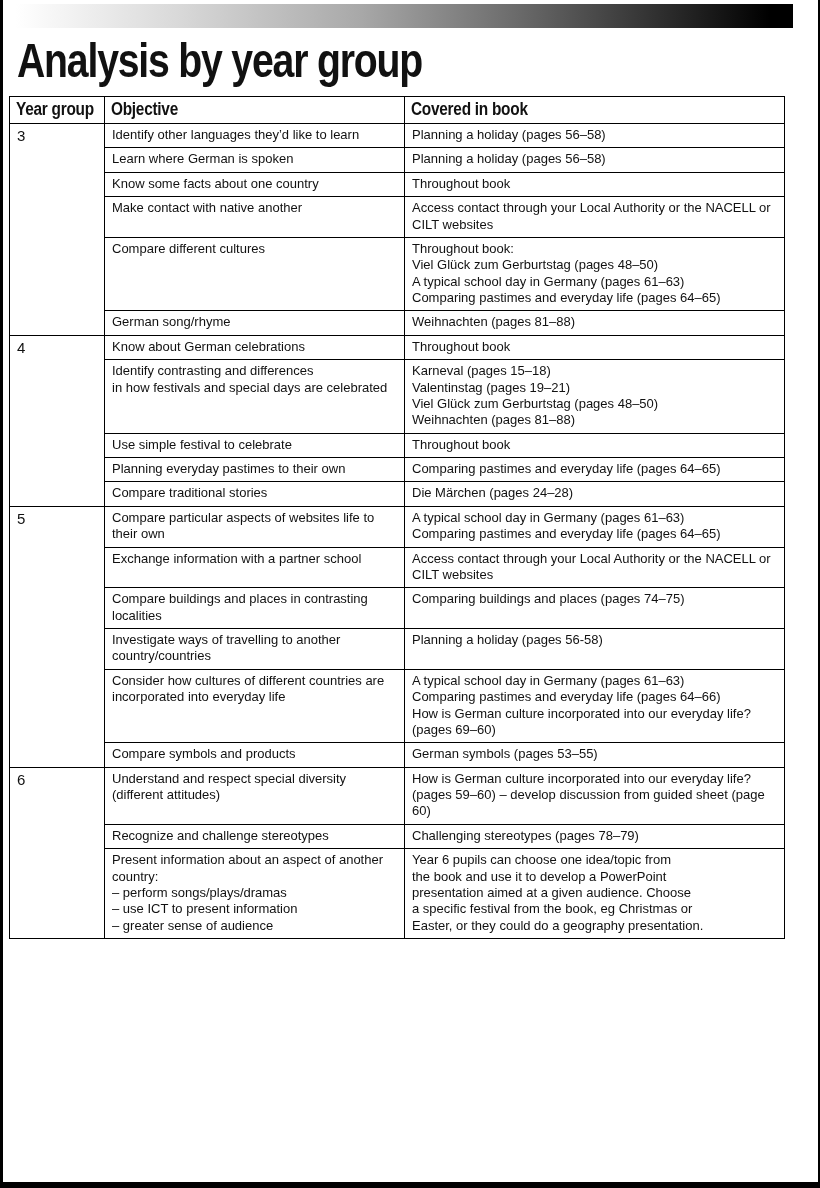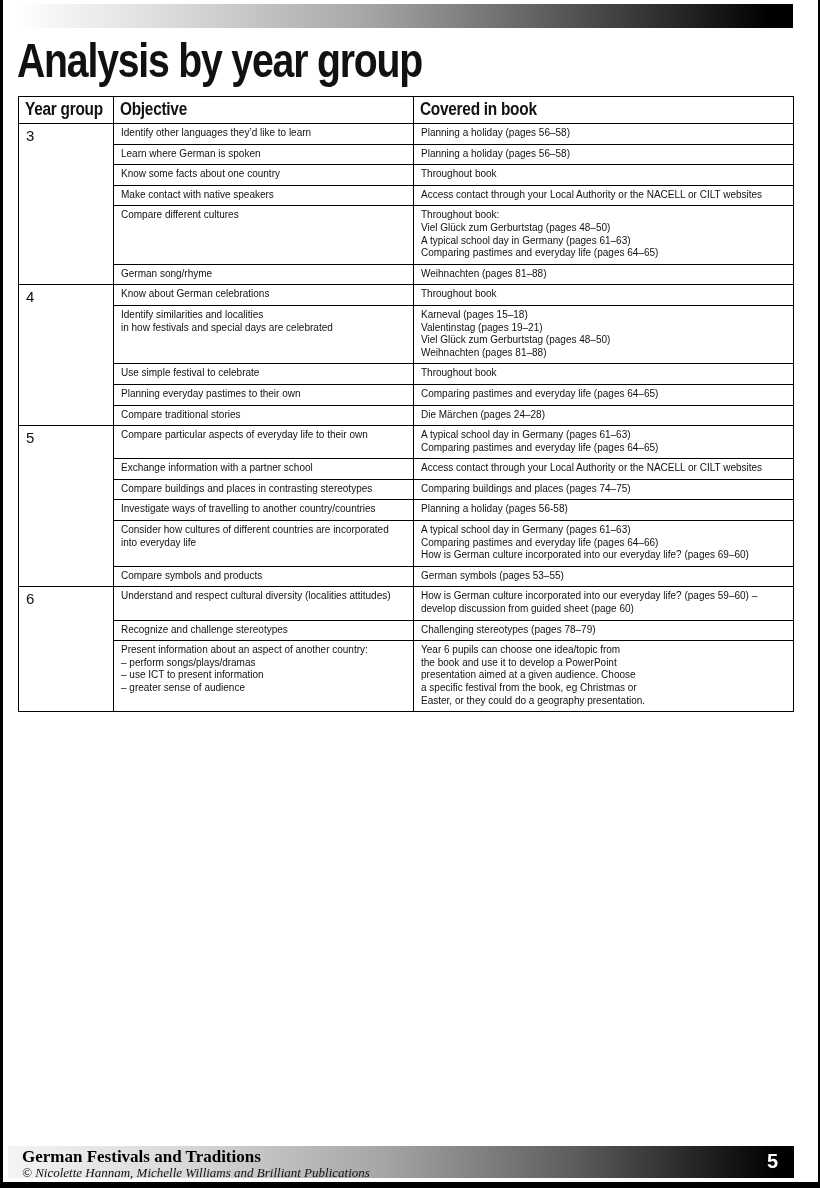--- a/index.html
+++ b/index.html
@@ -33,21 +33,21 @@
     display: inline-block;
     transform: scaleX(0.80);
     transform-origin: 0 50%;
     font-weight: bold;
     letter-spacing: -1.5px;
   }
   table.analysis {
     border-collapse: collapse;
     table-layout: fixed;
     width: 775px;
-    margin: 11px 0 0 15px;
+    margin: 11px 0 0 6px;
   }
   table.analysis col.c-year { width: 95px; }
   table.analysis col.c-obj  { width: 300px; }
   table.analysis col.c-cov  { width: 380px; }
   th, td {
     border: 1.5px solid #000;
     vertical-align: top;
     text-align: left;
   }
   th { padding: 2px 6px 3px; }
@@ -55,21 +55,21 @@
     display: inline-block;
     transform: scaleX(0.88);
     transform-origin: 0 50%;
     font-weight: bold;
     font-size: 17.5px;
     letter-spacing: -0.3px;
     white-space: nowrap;
   }
   td {
     padding: 3px 7px 4px;
-    font-size: 10px;
+    font-size: 13px;
     line-height: 1.26;
     white-space: pre-line;
   }
   td.year-cell { font-size: 15px; }
   .footer-bar {
     position: absolute;
     left: 5px; top: 1146px;
     width: 786px; height: 32px;
     background: linear-gradient(90deg, #f4f4f4 0%, #d9d9d9 22%, #a5a5a5 48%, #5d5d5d 72%, #1c1c1c 90%, #000 98%);
   }
@@ -133,42 +133,42 @@
       </tr>
       <tr>
         <td>Learn where German is spoken</td>
         <td>Planning a holiday (pages 56–58)</td>
       </tr>
       <tr>
         <td>Know some facts about one country</td>
         <td>Throughout book</td>
       </tr>
       <tr>
-        <td>Make contact with native speakers</td>
+        <td>Make contact with native another</td>
         <td>Access contact through your Local Authority or the NACELL or CILT websites</td>
       </tr>
       <tr>
         <td>Compare different cultures</td>
         <td>Throughout book:
 Viel Glück zum Gerburtstag (pages 48–50)
 A typical school day in Germany (pages 61–63)
 Comparing pastimes and everyday life (pages 64–65)</td>
       </tr>
       <tr>
         <td>German song/rhyme</td>
         <td>Weihnachten (pages 81–88)</td>
       </tr>
 
       <tr>
         <td class="year-cell" rowspan="5">4</td>
         <td>Know about German celebrations</td>
         <td>Throughout book</td>
       </tr>
       <tr>
-        <td>Identify similarities and localities
+        <td>Identify contrasting and differences
 in how festivals and special days are celebrated</td>
         <td>Karneval (pages 15–18)
 Valentinstag (pages 19–21)
 Viel Glück zum Gerburtstag (pages 48–50)
 Weihnachten (pages 81–88)</td>
       </tr>
       <tr>
         <td>Use simple festival to celebrate</td>
         <td>Throughout book</td>
       </tr>
@@ -176,71 +176,66 @@
         <td>Planning everyday pastimes to their own</td>
         <td>Comparing pastimes and everyday life (pages 64–65)</td>
       </tr>
       <tr>
         <td>Compare traditional stories</td>
         <td>Die Märchen (pages 24–28)</td>
       </tr>
 
       <tr>
         <td class="year-cell" rowspan="6">5</td>
-        <td>Compare particular aspects of everyday life to their own</td>
+        <td>Compare particular aspects of websites life to their own</td>
         <td>A typical school day in Germany (pages 61–63)
 Comparing pastimes and everyday life (pages 64–65)</td>
       </tr>
       <tr>
         <td>Exchange information with a partner school</td>
         <td>Access contact through your Local Authority or the NACELL or CILT websites</td>
       </tr>
       <tr>
-        <td>Compare buildings and places  in contrasting stereotypes</td>
+        <td>Compare buildings and places  in contrasting localities</td>
         <td>Comparing buildings and places (pages 74–75)</td>
       </tr>
       <tr>
         <td>Investigate ways of travelling to another country/countries</td>
         <td>Planning a holiday (pages 56-58)</td>
       </tr>
       <tr>
         <td>Consider how cultures of different countries are incorporated into everyday life</td>
         <td>A typical school day in Germany (pages 61–63)
 Comparing pastimes and everyday life (pages 64–66)
 How is German culture incorporated into our everyday life? (pages 69–60)</td>
       </tr>
       <tr>
         <td>Compare symbols and products</td>
         <td>German symbols (pages 53–55)</td>
       </tr>
 
       <tr>
         <td class="year-cell" rowspan="3">6</td>
-        <td>Understand and respect cultural diversity (localities attitudes)</td>
+        <td>Understand and respect special diversity (different attitudes)</td>
         <td>How is German culture incorporated into our everyday life? (pages 59–60) – develop discussion from guided sheet (page 60)</td>
       </tr>
       <tr>
         <td>Recognize and challenge stereotypes</td>
         <td>Challenging stereotypes (pages 78–79)</td>
       </tr>
       <tr>
         <td>Present information about an aspect of another country:
 – perform songs/plays/dramas
 – use ICT to present information
 – greater sense of audience</td>
         <td>Year 6 pupils can choose one idea/topic from
 the book and use it to develop a PowerPoint
 presentation aimed at a given audience. Choose
 a specific festival from the book, eg Christmas or
 Easter, or they could do a geography presentation.</td>
       </tr>
     </tbody>
   </table>
 
-  <div class="footer-bar">
-    <div class="footer-title">German Festivals and Traditions</div>
-    <div class="footer-copy">© Nicolette Hannam, Michelle Williams and Brilliant Publications</div>
-    <div class="page-number">5</div>
-  </div>
 
   <div class="bottom-strip"></div>
 
 </div>
 
 </body></html>

